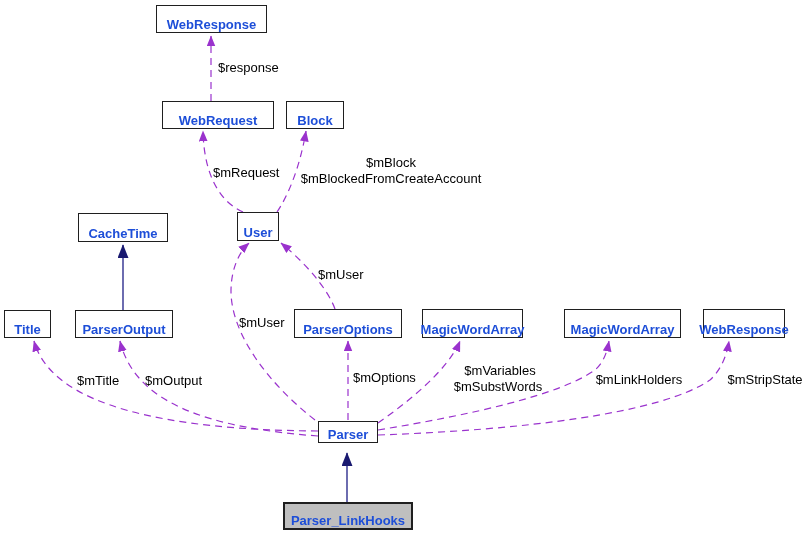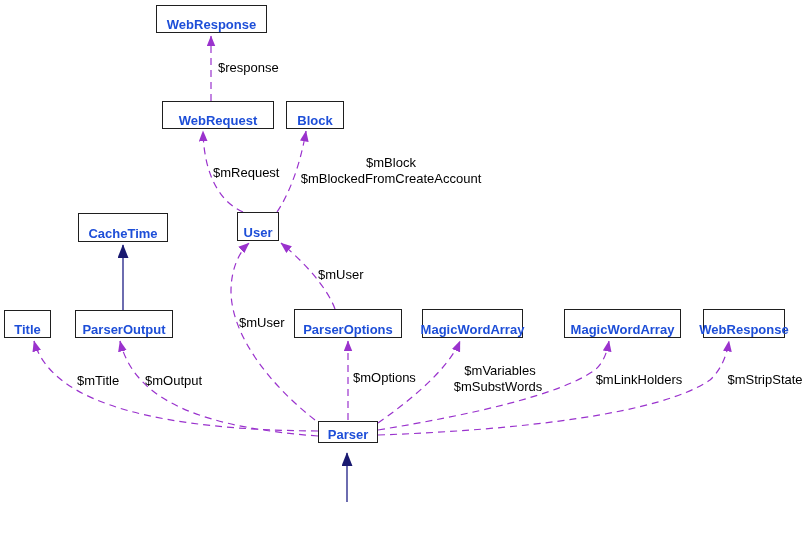--- a/index.html
+++ b/index.html
@@ -119,14 +119,17 @@
   </div>
 
   <div class="node" style="left:703px;top:309px;width:82px;height:29px">
     <span>WebResponse</span>
   </div>
 
   <div class="node" style="left:318px;top:421px;width:60px;height:22px">
     <span>Parser</span>
   </div>
 
+  <div class="node highlight" style="left:283px;top:502px;width:130px;height:28px">
+    <span>Parser_LinkHooks</span>
+  </div>
 
 </div>
 
 </body></html>

